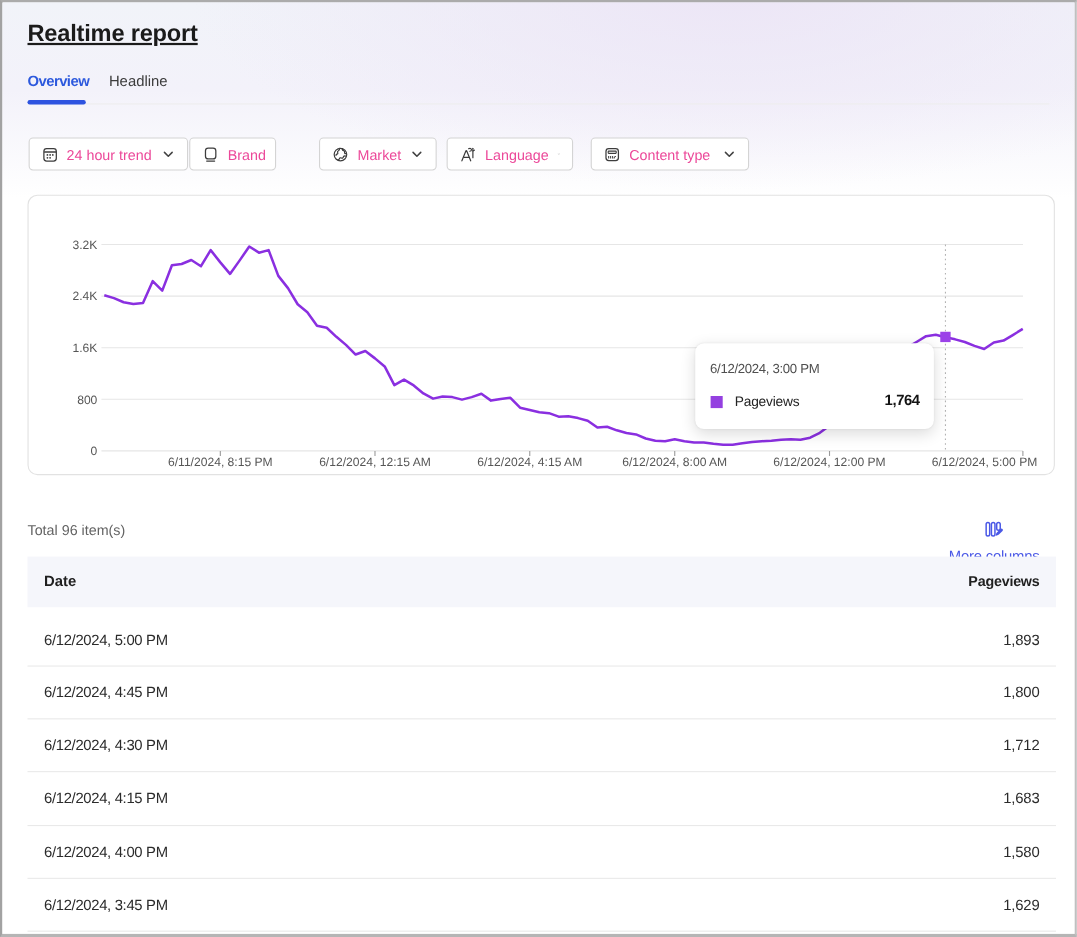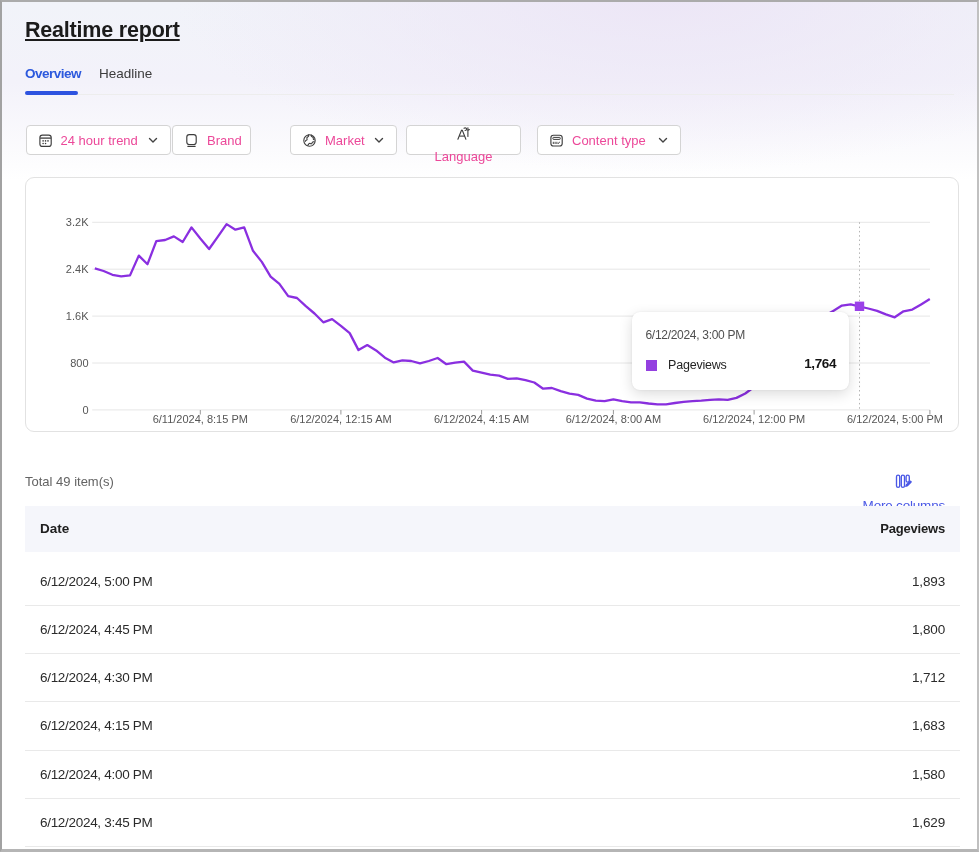--- a/index.html
+++ b/index.html
@@ -84,21 +84,21 @@
       <circle cx="7.5" cy="7.5" r="5.7"></circle>
       <path d="M6.6 1.9 C6.9 2.9 6.5 3.6 5.7 4.0 C4.9 4.4 4.6 5.1 5.0 5.9 C5.3 6.5 5.0 7.1 4.3 7.2 C3.7 7.3 3.4 7.7 3.5 8.3" stroke-linecap="round"></path>
       <path d="M9.3 2.1 C9.0 3.0 9.4 3.7 10.3 3.9 C11.1 4.1 11.5 4.7 11.3 5.5 C11.1 6.3 11.5 6.8 12.3 6.7" stroke-linecap="round"></path>
       <path d="M12.1 8.9 C11.1 8.6 10.3 9.0 10.1 9.9 C9.9 10.8 9.1 11.1 8.4 10.6 C7.7 10.2 6.7 10.4 6.5 11.3 C6.4 12.0 5.8 12.4 5.2 12.2" stroke-linecap="round"></path>
     </svg>
     <span>Market</span>
     <svg class="chev" width="12" height="12" viewBox="0 0 12 12" fill="none" stroke="#424242" stroke-width="1.4" stroke-linecap="round" stroke-linejoin="round">
       <path d="M2.5 4.5 L6 8 L9.5 4.5"></path>
     </svg>
   </div>
-  <div class="btn" style="left:406px; width:115px;flex-direction:column;" id="b4">
+  <div class="btn" style="left:406px; width:115px;" id="b4">
     <svg class="ic" width="15" height="15" viewBox="0 0 15 15" fill="none" stroke="#3d3d3d" stroke-width="1.1">
       <path d="M1.9 13.2 L5.5 4.3 C5.7 3.9 6.1 3.9 6.3 4.3 L9.9 13.2" stroke-linecap="round"></path>
       <path d="M3.3 10.1 H8.4"></path>
       <path d="M8.0 2.2 C9.3 1.6 10.6 2.0 10.6 3.1 C10.6 4.0 9.9 4.5 9.1 4.5" stroke-linecap="round"></path>
       <path d="M11.9 1.8 V10.4" stroke-linecap="round"></path>
       <path d="M11.9 4.1 C12.5 4.1 12.9 3.9 13.3 3.5" stroke-linecap="round"></path>
     </svg>
     <span>Language</span>
     <svg class="chev" width="12" height="12" viewBox="0 0 12 12" fill="none" stroke="#424242" stroke-width="1.4" stroke-linecap="round" stroke-linejoin="round">
       <path d="M2.5 4.5 L6 8 L9.5 4.5"></path>
@@ -157,21 +157,21 @@
       <div class="tt-date">6/12/2024, 3:00 PM</div>
       <div class="tt-row">
         <div class="tt-sq"></div>
         <div class="tt-name">Pageviews</div>
         <div class="tt-val">1,764</div>
       </div>
     </div>
   </div>
 
   <div class="totrow">
-    <div class="tot">Total 49 item(s)</div>
+    <div class="tot">Total 96 item(s)</div>
     <div class="morecols">
       <svg width="17" height="17" viewBox="0 0 17 17" fill="none" stroke="#4a58e6" stroke-width="1.35">
         <rect x="1.5" y="2.1" width="3.2" height="12.2" rx="1.6"></rect>
         <rect x="6.3" y="2.1" width="3.2" height="12.2" rx="1.6"></rect>
         <rect x="11.1" y="2.1" width="3.2" height="7" rx="1.6"></rect>
         <path d="M14.6 7.9 a1.25 1.25 0 0 1 1.77 1.77 L13.1 12.95 c-.23.23-.5.4-.8.5 l-1.75.55 a0.3 0.3 0 0 1 -.38 -.38 l.55 -1.75 c.1-.3.27-.57.5-.8 Z" fill="#4a58e6" stroke="none"></path>
       </svg>
       <span>More columns</span>
       <svg width="12" height="12" viewBox="0 0 12 12" fill="none" stroke="#4150dd" stroke-width="1.4" stroke-linecap="round" stroke-linejoin="round">
         <path d="M2.5 4.5 L6 8 L9.5 4.5"></path>

